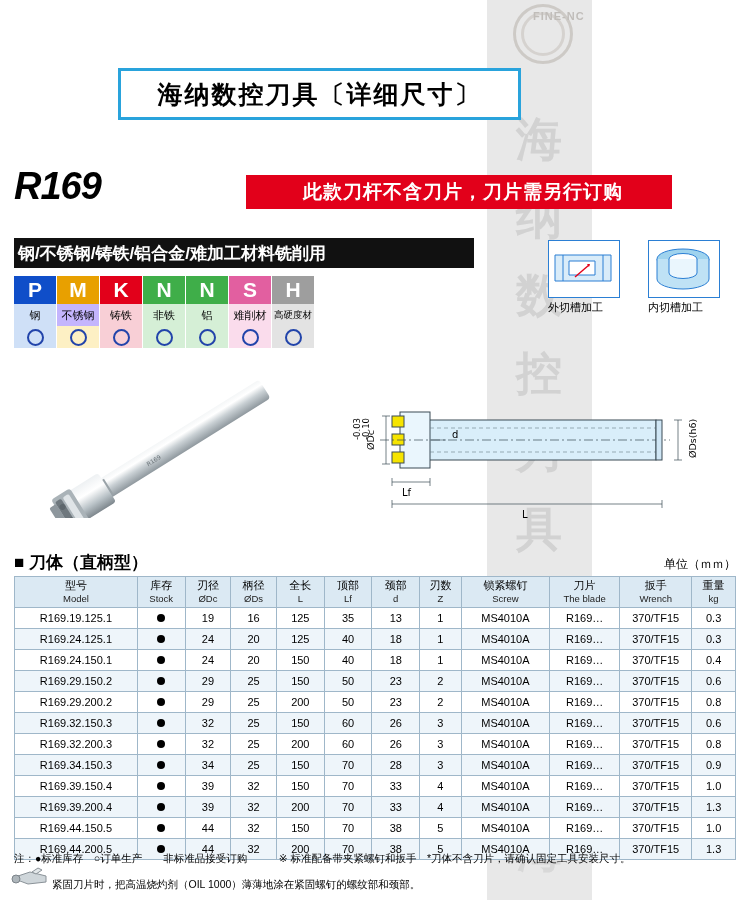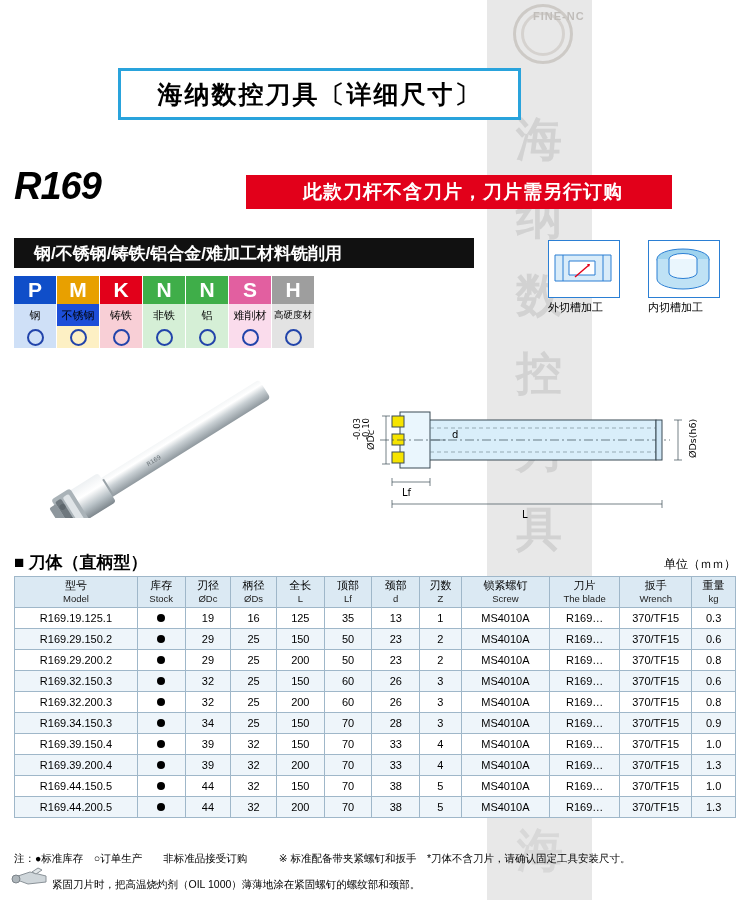--- a/index.html
+++ b/index.html
@@ -56,21 +56,21 @@
   }
   .notice{
     position:absolute;left:246px;top:175px;width:418px;height:34px;z-index:3;
     background:#e2001a;color:#fff;font-size:19px;font-weight:bold;
     display:flex;align-items:center;justify-content:center;letter-spacing:1px;padding-left:8px;
   }
   
   .matbar{
     position:absolute;left:14px;top:238px;width:460px;height:30px;z-index:3;
     background:#111;color:#fff;font-size:17px;font-weight:bold;
-    display:flex;align-items:center;padding-left:20px;box-sizing:border-box;
+    display:flex;align-items:center;padding-left:4px;box-sizing:border-box;
     letter-spacing:0px;
   }
   
   .badges{
     position:absolute;left:14px;top:276px;z-index:3;display:flex;
   }
   .badge{width:43px;}
   .badge .letter{
     height:28px;display:flex;align-items:center;justify-content:center;
     color:#fff;font-size:21px;font-weight:bold;
@@ -99,21 +99,21 @@
   .photo{
     position:absolute;left:22px;top:378px;width:300px;height:140px;z-index:3;
   }
   
   .draw{
     position:absolute;left:340px;top:378px;width:400px;height:150px;z-index:3;
   }
   
   .sec-head{
     position:absolute;left:14px;top:551px;z-index:3;
-    font-size:17px;font-weight:bold;font-family:Liberation Serif, serif;
+    font-size:17px;font-weight:bold;
   }
   .unit{
     position:absolute;right:14px;top:556px;z-index:3;font-size:12px;
   }
   
   .tbl-wrap{position:absolute;left:14px;top:576px;width:722px;z-index:3;}
   table{border-collapse:collapse;width:722px;font-size:11px;}
   th,td{border:1px solid #9fb7c9;text-align:center;padding:0;height:20px;}
   thead th{
     background:#dbe9f3;font-weight:normal;height:30px;line-height:13px;
@@ -161,21 +161,21 @@
 <div class="badges">
   <div class="badge">
     <div class="letter" style="background:#0f4ec9">P</div>
     <div class="name" style="background:#cfe0f7">钢</div>
     <div class="dotcell" style="background:#cfe0f7">
         <span class="dot"></span>
       </div>
   </div>
   <div class="badge">
     <div class="letter" style="background:#e8a000">M</div>
-    <div class="name" style="background:#1d4ed8">不锈钢</div>
+    <div class="name" style="background:#c4b5fd">不锈钢</div>
     <div class="dotcell" style="background:#fdf0c4">
         <span class="dot"></span>
       </div>
   </div>
   <div class="badge">
     <div class="letter" style="background:#e2001a">K</div>
     <div class="name" style="background:#f8cfd6">铸铁</div>
     <div class="dotcell" style="background:#f8cfd6">
         <span class="dot"></span>
       </div>
@@ -370,20 +370,48 @@
           <td>125</td>
           <td>35</td>
           <td>13</td>
           <td>1</td>
           <td>MS4010A</td>
           <td>R169…</td>
           <td>370/TF15</td>
           <td>0.3</td>
         </tr>
         <tr>
+          <td>R169.24.125.1</td>
+          <td><span class="stockdot"></span></td>
+          <td>24</td>
+          <td>20</td>
+          <td>125</td>
+          <td>40</td>
+          <td>18</td>
+          <td>1</td>
+          <td>MS4010A</td>
+          <td>R169…</td>
+          <td>370/TF15</td>
+          <td>0.3</td>
+        </tr>
+        <tr>
+          <td>R169.24.150.1</td>
+          <td><span class="stockdot"></span></td>
+          <td>24</td>
+          <td>20</td>
+          <td>150</td>
+          <td>40</td>
+          <td>18</td>
+          <td>1</td>
+          <td>MS4010A</td>
+          <td>R169…</td>
+          <td>370/TF15</td>
+          <td>0.4</td>
+        </tr>
+        <tr>
           <td>R169.29.150.2</td>
           <td><span class="stockdot"></span></td>
           <td>29</td>
           <td>25</td>
           <td>150</td>
           <td>50</td>
           <td>23</td>
           <td>2</td>
           <td>MS4010A</td>
           <td>R169…</td>

